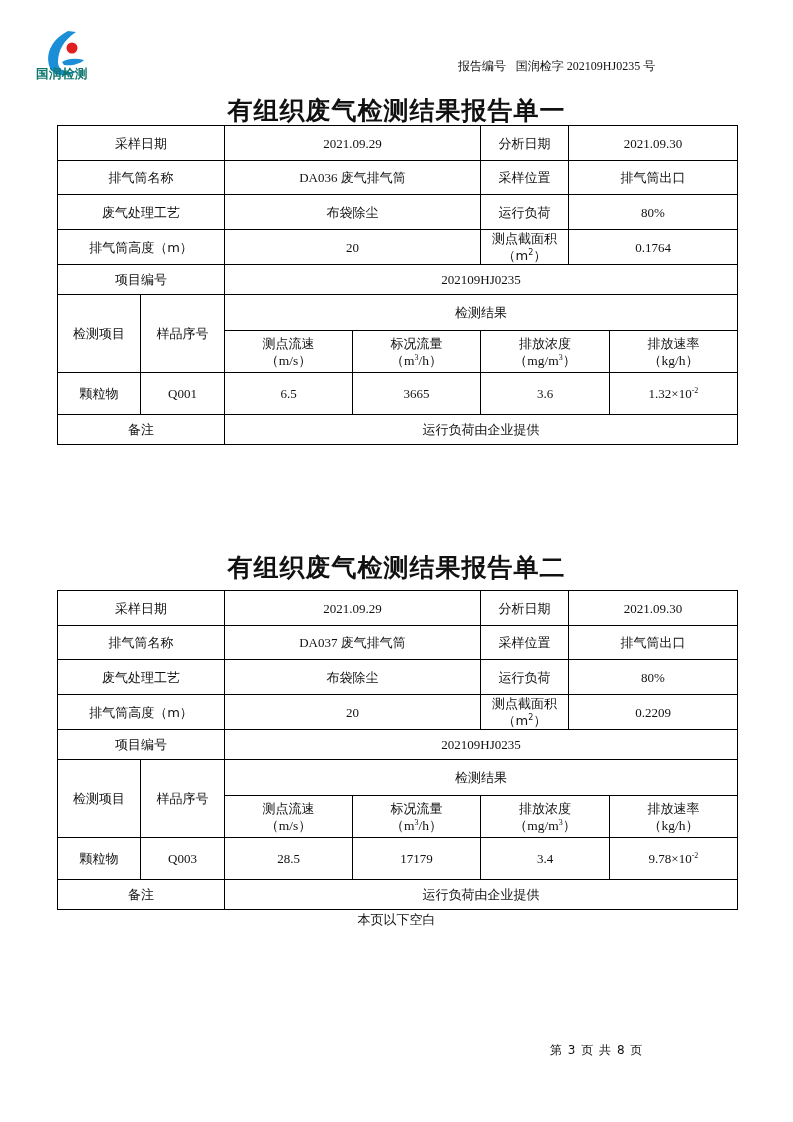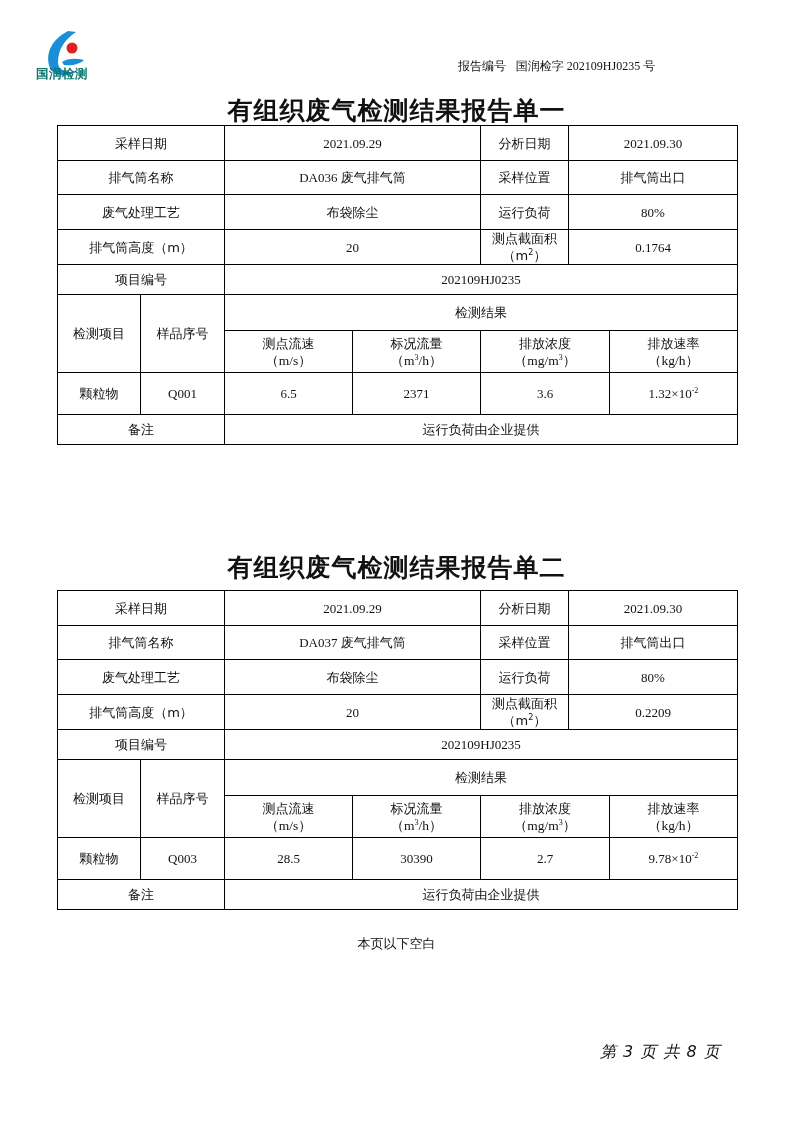--- a/index.html
+++ b/index.html
@@ -9,22 +9,22 @@
   .logo-text { position:absolute; left:36px; top:66px; font-size:12.5px; font-weight:bold; color:#0f766e; letter-spacing:0.5px; }
   .report-no { position:absolute; left:458px; top:58px; font-size:12px; }
   .report-no .val { margin-left:6px; font-family:"Liberation Serif", "DejaVu Serif", serif; }
   .report-no .val .cn { font-family:"DejaVu Sans", sans-serif; }
   .title { position:absolute; left:0; width:793px; text-align:center; font-size:25px; font-weight:bold;
            font-family:"DejaVu Serif", "Liberation Serif", serif; letter-spacing:1px; }
   table.rep { position:absolute; left:57px; border-collapse:collapse; table-layout:fixed;padding-left:28px; }
   table.rep td { border:1px solid #000; text-align:center; vertical-align:middle; padding:0; font-size:13px; line-height:17px; }
   .num { font-family:"Liberation Serif", "DejaVu Serif", serif; font-size:13.5px; }
   sup { font-size:8px; line-height:0; vertical-align:super; }
-  .blank { position:absolute; left:0; width:793px; text-align:center; top:911px; font-size:13px;margin-top:24px; }
-  .footer { position:absolute; left:600px; top:1042px; font-size:16px; word-spacing:2px;font-style:italic; }
+  .blank { position:absolute; left:0; width:793px; text-align:center; top:911px; font-size:13px; }
+  .footer { position:absolute; left:550px; top:1042px; font-size:12px; word-spacing:2px; }
 </style>
 </head>
 <body>
 
 <svg class="logo" viewBox="0 0 70 50">
   <path d="M32 3 C18 10 8 24 14 40 C18 49 34 50 42 42 C34 46 22 44 22 34 C22 22 28 12 40 4 Z" fill="#1a8fd8"></path>
   <path d="M26 34 C32 30 40 30 48 32 C44 36 36 38 28 37 Z" fill="#1a8fd8"></path>
   <circle cx="36" cy="20" r="5.5" fill="#e02020"></circle>
 </svg>
 <div class="logo-text">国润检测</div>
@@ -95,21 +95,21 @@
         </td>
     <td colspan="2">
           <div>排放速率</div>
           <div class="num">（kg/h）</div>
         </td>
   </tr>
   <tr style="height:42px">
     <td>颗粒物</td>
     <td class="num">Q001</td>
     <td class="num">6.5</td>
-    <td colspan="2" class="num">2371</td>
+    <td colspan="2" class="num">3665</td>
     <td colspan="2" class="num">3.6</td>
     <td class="num"><span>1.32×10</span><sup>-2</sup></td>
   </tr>
   <tr style="height:30px">
     <td colspan="2">备注</td>
     <td colspan="6">运行负荷由企业提供</td>
   </tr>
 </tbody>
   </table>
 
@@ -174,22 +174,22 @@
         </td>
     <td colspan="2">
           <div>排放速率</div>
           <div class="num">（kg/h）</div>
         </td>
   </tr>
   <tr style="height:42px">
     <td>颗粒物</td>
     <td class="num">Q003</td>
     <td class="num">28.5</td>
-    <td colspan="2" class="num">30390</td>
-    <td colspan="2" class="num">2.7</td>
+    <td colspan="2" class="num">17179</td>
+    <td colspan="2" class="num">3.4</td>
     <td class="num"><span>9.78×10</span><sup>-2</sup></td>
   </tr>
   <tr style="height:30px">
     <td colspan="2">备注</td>
     <td colspan="6">运行负荷由企业提供</td>
   </tr>
 </tbody>
   </table>
 
 <div class="blank">本页以下空白</div>

